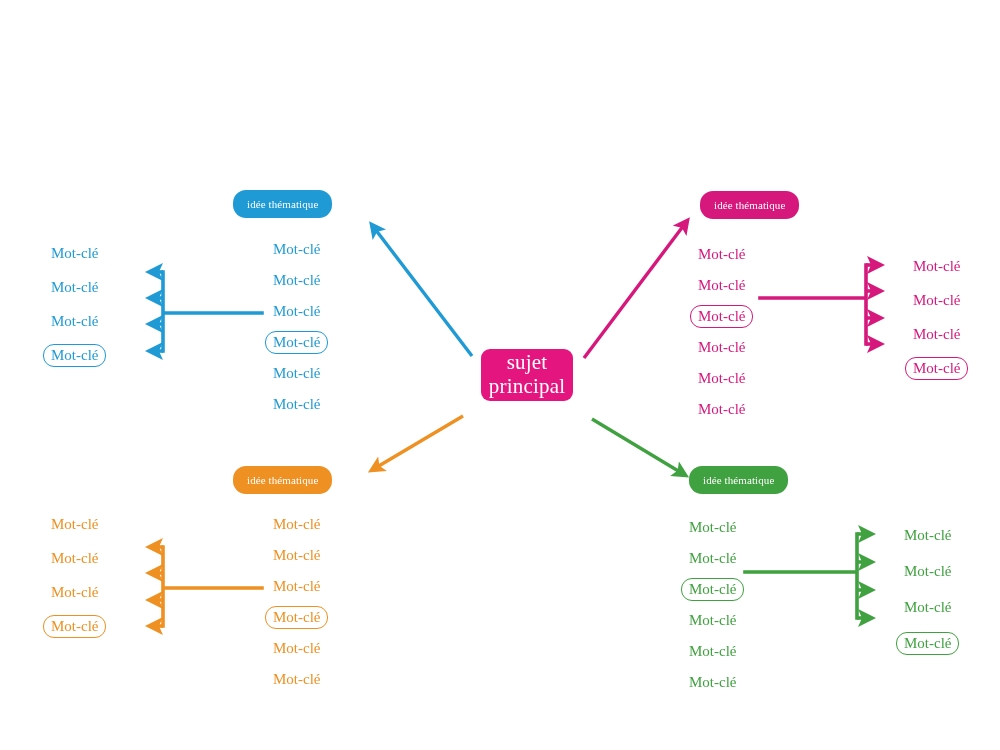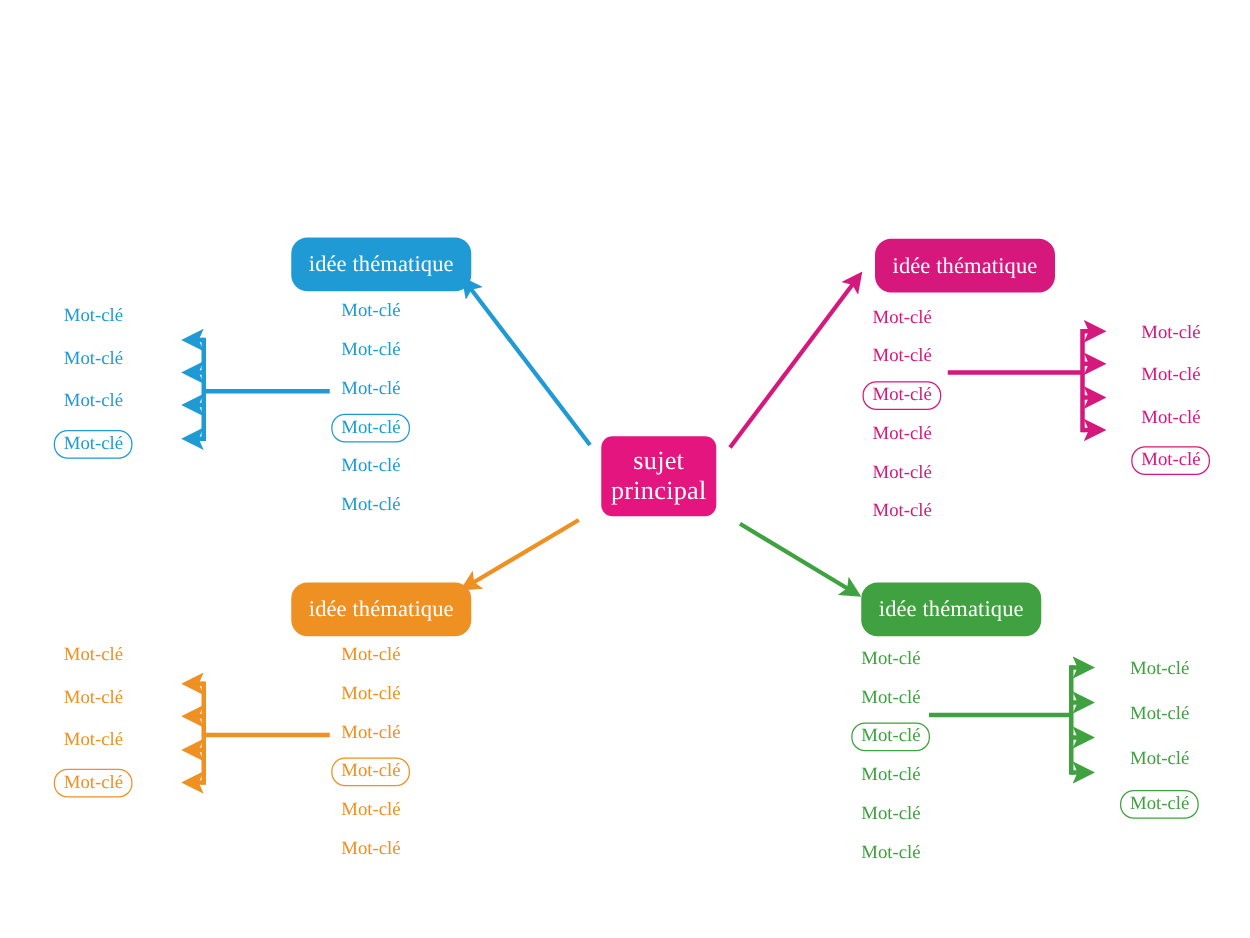--- a/index.html
+++ b/index.html
@@ -39,22 +39,22 @@
   }
 
   
   .topic-pill {
     position: absolute;
     display: flex;
     align-items: center;
     justify-content: center;
     border-radius: 13px;
     color: #ffffff;
-    font-size: 18px;
-    height: 43px;
+    font-size: 11px;
+    height: 28px;
     padding: 0 14px;
     white-space: nowrap;
     letter-spacing: .1px;
   }
 
   
   .kw-col {
     position: absolute;
     display: flex;
     flex-direction: column;
@@ -119,21 +119,21 @@
     <path d="M866,318 L880,318" stroke="#d6187c" stroke-width="3.6" fill="none" marker-end="url(#ah-pink)"></path>
     <path d="M866,344 L880,344" stroke="#d6187c" stroke-width="3.6" fill="none" marker-end="url(#ah-pink)"></path>
 
     <path d="M745,572 L857,572 M857,534 L857,618" stroke="#3fa13f" stroke-width="3.6" fill="none" stroke-linecap="square"></path>
     <path d="M857,534 L871,534" stroke="#3fa13f" stroke-width="3.6" fill="none" marker-end="url(#ah-green)"></path>
     <path d="M857,562 L871,562" stroke="#3fa13f" stroke-width="3.6" fill="none" marker-end="url(#ah-green)"></path>
     <path d="M857,590 L871,590" stroke="#3fa13f" stroke-width="3.6" fill="none" marker-end="url(#ah-green)"></path>
     <path d="M857,618 L871,618" stroke="#3fa13f" stroke-width="3.6" fill="none" marker-end="url(#ah-green)"></path>
   </svg>
 
-  <div class="center-node" style="left:481px; top:349px; width:92px; height:64px; background:#e5157f;">
+  <div class="center-node" style="left:481px; top:349px; width:92px; height:52px; background:#e5157f;">
     <div>
       <div>sujet</div>
       <div>principal</div>
     </div>
   </div>
 
   <div class="topic-pill" style="left:233px; top:190px; background:#1f9ad4;">
     <span>idée thématique</span>
   </div>
 

